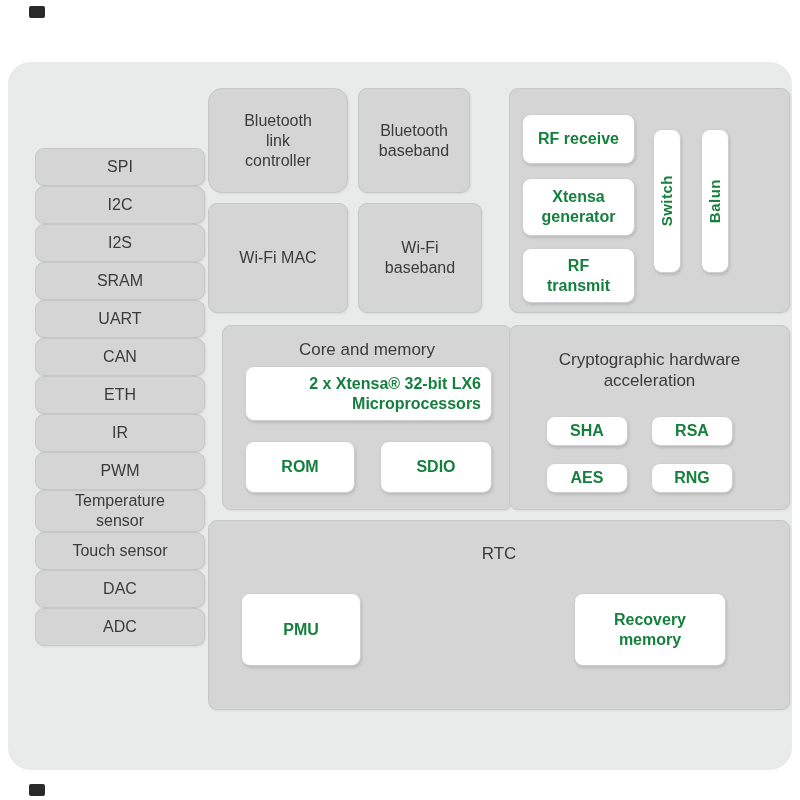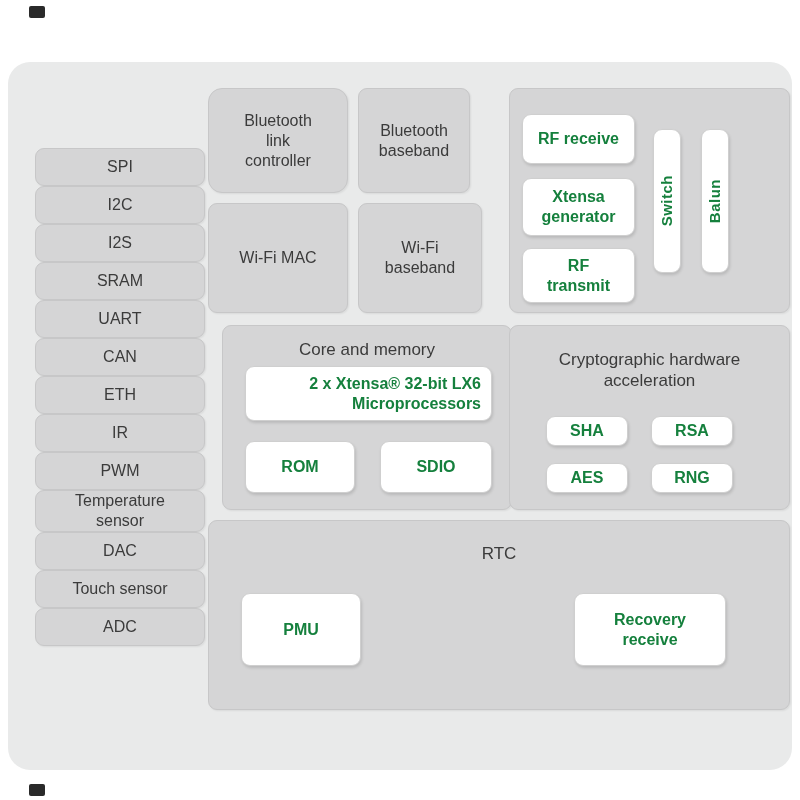--- a/index.html
+++ b/index.html
@@ -62,22 +62,22 @@
     <div class="gray">SPI</div>
     <div class="gray">I2C</div>
     <div class="gray">I2S</div>
     <div class="gray">SRAM</div>
     <div class="gray">UART</div>
     <div class="gray">CAN</div>
     <div class="gray">ETH</div>
     <div class="gray">IR</div>
     <div class="gray">PWM</div>
     <div class="gray tall">Temperature sensor</div>
+    <div class="gray">Touch sensor</div>
     <div class="gray">DAC</div>
-    <div class="gray">Touch sensor</div>
     <div class="gray">ADC</div>
   </div>
 
   <div class="gray abs" style="left:200px; top:26px; width:140px; height:105px; padding:0 24px;border-radius:14px;">Bluetooth link controller</div>
   <div class="gray abs" style="left:350px; top:26px; width:112px; height:105px; padding:0 24px;">Bluetooth baseband</div>
   <div class="gray abs" style="left:200px; top:141px; width:140px; height:110px; padding:16px 24px;">Wi-Fi MAC</div>
   <div class="gray abs" style="left:350px; top:141px; width:124px; height:110px; padding:0 24px;">Wi-Fi baseband</div>
 
   <div class="cont" style="left:501px; top:26px; width:281px; height:225px;">
     <div class="white" style="left:12px; top:25px; width:113px; height:50px; padding:0 6px;">RF receive</div>
@@ -102,16 +102,16 @@
     <div class="cont-title" style="top:23px; padding:0 16px;">Cryptographic hardware acceleration</div>
     <div class="white" style="left:36px; top:90px; width:82px; height:30px;">SHA</div>
     <div class="white" style="left:141px; top:90px; width:82px; height:30px;">RSA</div>
     <div class="white" style="left:36px; top:137px; width:82px; height:30px;">AES</div>
     <div class="white" style="left:141px; top:137px; width:82px; height:30px;">RNG</div>
   </div>
 
   <div class="cont" style="left:200px; top:458px; width:582px; height:190px;">
     <div class="cont-title" style="top:22px;">RTC</div>
     <div class="white" style="left:32px; top:72px; width:120px; height:73px;">PMU</div>
-    <div class="white" style="left:365px; top:72px; width:152px; height:73px; padding:0 24px;">Recovery receive</div>
+    <div class="white" style="left:365px; top:72px; width:152px; height:73px; padding:0 24px;">Recovery memory</div>
   </div>
 
 </div>
 
 </body></html>

